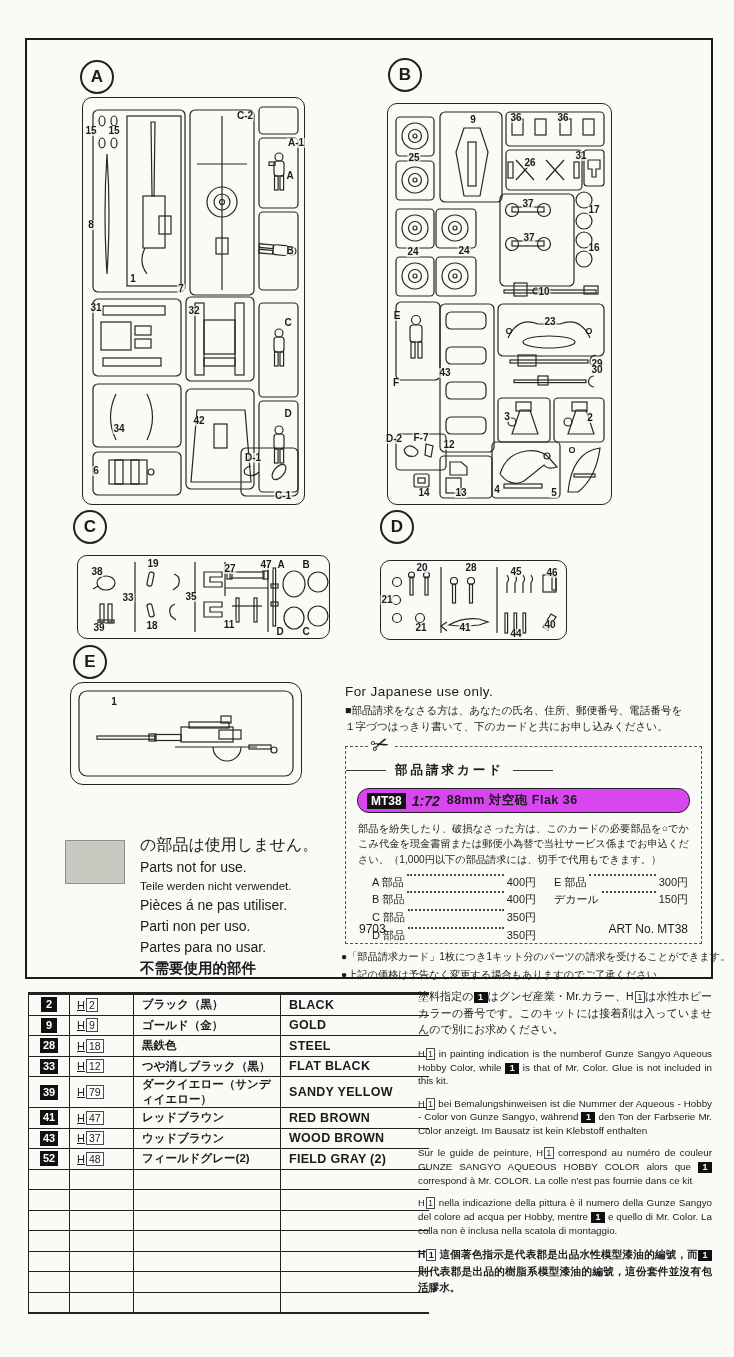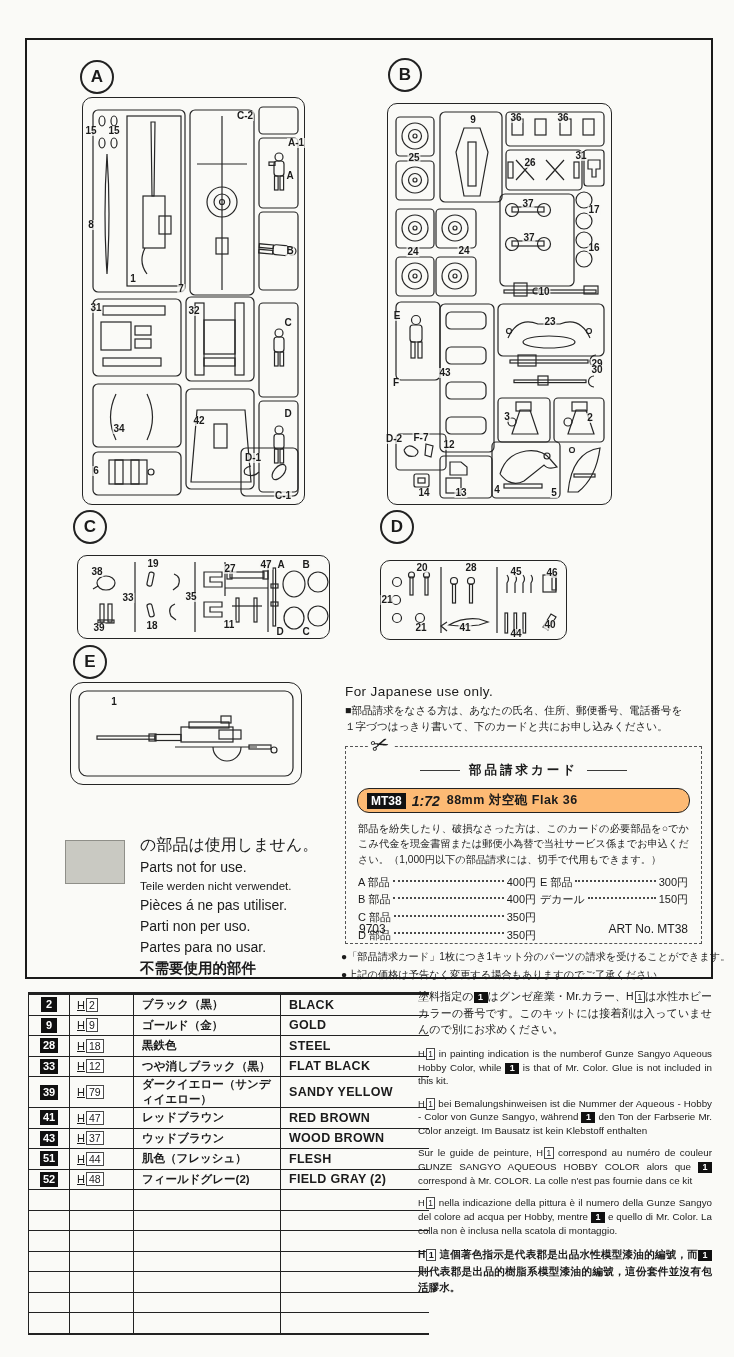--- a/index.html
+++ b/index.html
@@ -15,33 +15,33 @@
   .sprue-box svg *{stroke:#262626;fill:none;stroke-width:1.2;}
   .plabel{position:absolute;transform:translate(-50%,-50%);font-weight:bold;font-size:10px;
       line-height:1;white-space:nowrap;background:rgba(250,250,247,.72);padding:0 1px;}
   
   .fju{font-size:13.5px;letter-spacing:.4px;}
   .intro{width:368px;font-size:10.6px;line-height:1.55;}
   .intro div{white-space:nowrap;}
   .dash-box{width:355px;height:196px;border:1.4px dashed #555;background:#fafaf7;}
   .scissors{position:absolute;left:22px;top:-15px;font-size:22px;background:#fafaf7;
       padding:0 3px;transform:rotate(-18deg);display:inline-block;}
-  .card-title{margin-top:15px;display:flex;align-items:center;justify-content:center;gap:9px;
+  .card-title{margin-top:15px;display:flex;align-items:center;gap:9px;
       font-size:12.5px;letter-spacing:3px;font-weight:bold;}
   .tline{width:40px;border-top:1.5px solid #3a3a3a;}
   .badge{margin:9px 11px 0;height:23px;border:1.6px solid #222;border-radius:12px;
-      display:flex;align-items:center;padding:0 9px;background:#fdba74;}
+      display:flex;align-items:center;padding:0 9px;background:#d946ef;}
   .badge .code{background:#111;color:#fff;font-weight:bold;font-size:12px;padding:1px 4px;margin-right:6px;}
   .badge .scale{font-weight:bold;font-size:14px;margin-right:7px;font-style:italic;}
   .badge .bname{font-weight:bold;font-size:12.5px;letter-spacing:.5px;}
   .card-body{margin:8px 12px 0;font-size:10.2px;line-height:1.5;text-align:justify;}
   .prices{margin:7px 12px 0;display:flex;}
   .pcol-l{width:178px;}
   .pcol-r{width:148px;margin-left:4px;}
-  .prow{display:flex;align-items:center;font-size:11px;line-height:1.6;}
+  .prow{display:flex;align-items:flex-start;font-size:11px;line-height:1.6;margin-left:14px;}
   .prow .lbl{white-space:nowrap;}
   .prow .leader{flex:1;border-bottom:2px dotted #4a4a4a;margin:0 3px 4px;}
   .prow .val{white-space:nowrap;}
   .card-foot{position:absolute;left:13px;right:13px;bottom:7px;display:flex;justify-content:space-between;
       font-size:12px;}
   .notes{width:372px;font-size:10.2px;line-height:1.72;}
   .notes div{white-space:nowrap;}
   
   .gray-swatch{width:58px;height:42px;background:#c9c9c2;border:1px solid #8f8f89;}
   .nfu div{line-height:1.5;}
@@ -559,26 +559,20 @@
           <td class="c3">レッドブラウン</td>
           <td class="c4">RED BROWN</td>
         </tr>
         <tr>
           <td class="c1"><span class="mr-chip">43</span></td>
           <td class="c2"><span class="aq-chip"><span>H</span><span class="aq-num">37</span></span></td>
           <td class="c3">ウッドブラウン</td>
           <td class="c4">WOOD BROWN</td>
         </tr>
         <tr>
-          <td class="c1"><span class="mr-chip">51</span></td>
-          <td class="c2"><span class="aq-chip"><span>H</span><span class="aq-num">44</span></span></td>
-          <td class="c3">肌色（フレッシュ）</td>
-          <td class="c4">FLESH</td>
-        </tr>
-        <tr>
           <td class="c1"><span class="mr-chip">52</span></td>
           <td class="c2"><span class="aq-chip"><span>H</span><span class="aq-num">48</span></span></td>
           <td class="c3">フィールドグレー(2)</td>
           <td class="c4">FIELD GRAY (2)</td>
         </tr>
         <tr>
           <td class="c1"></td>
           <td class="c2"></td>
           <td class="c3"></td>
           <td class="c4"></td>

